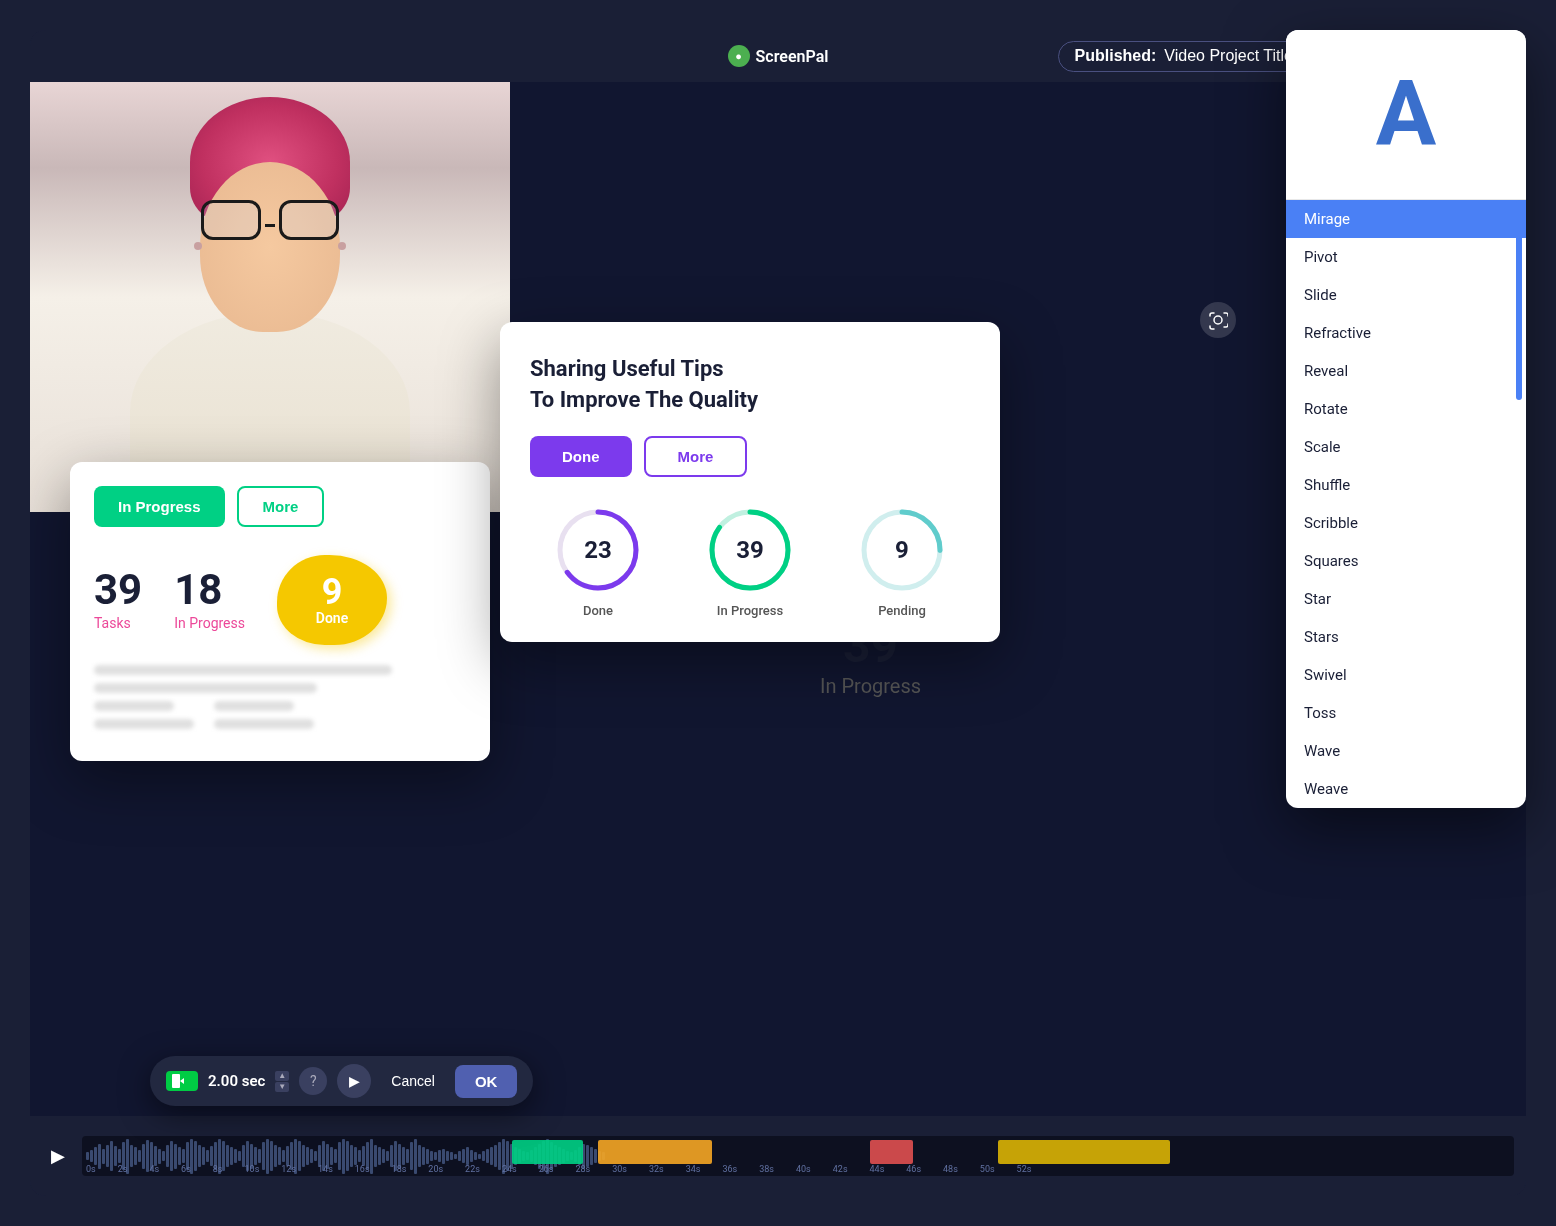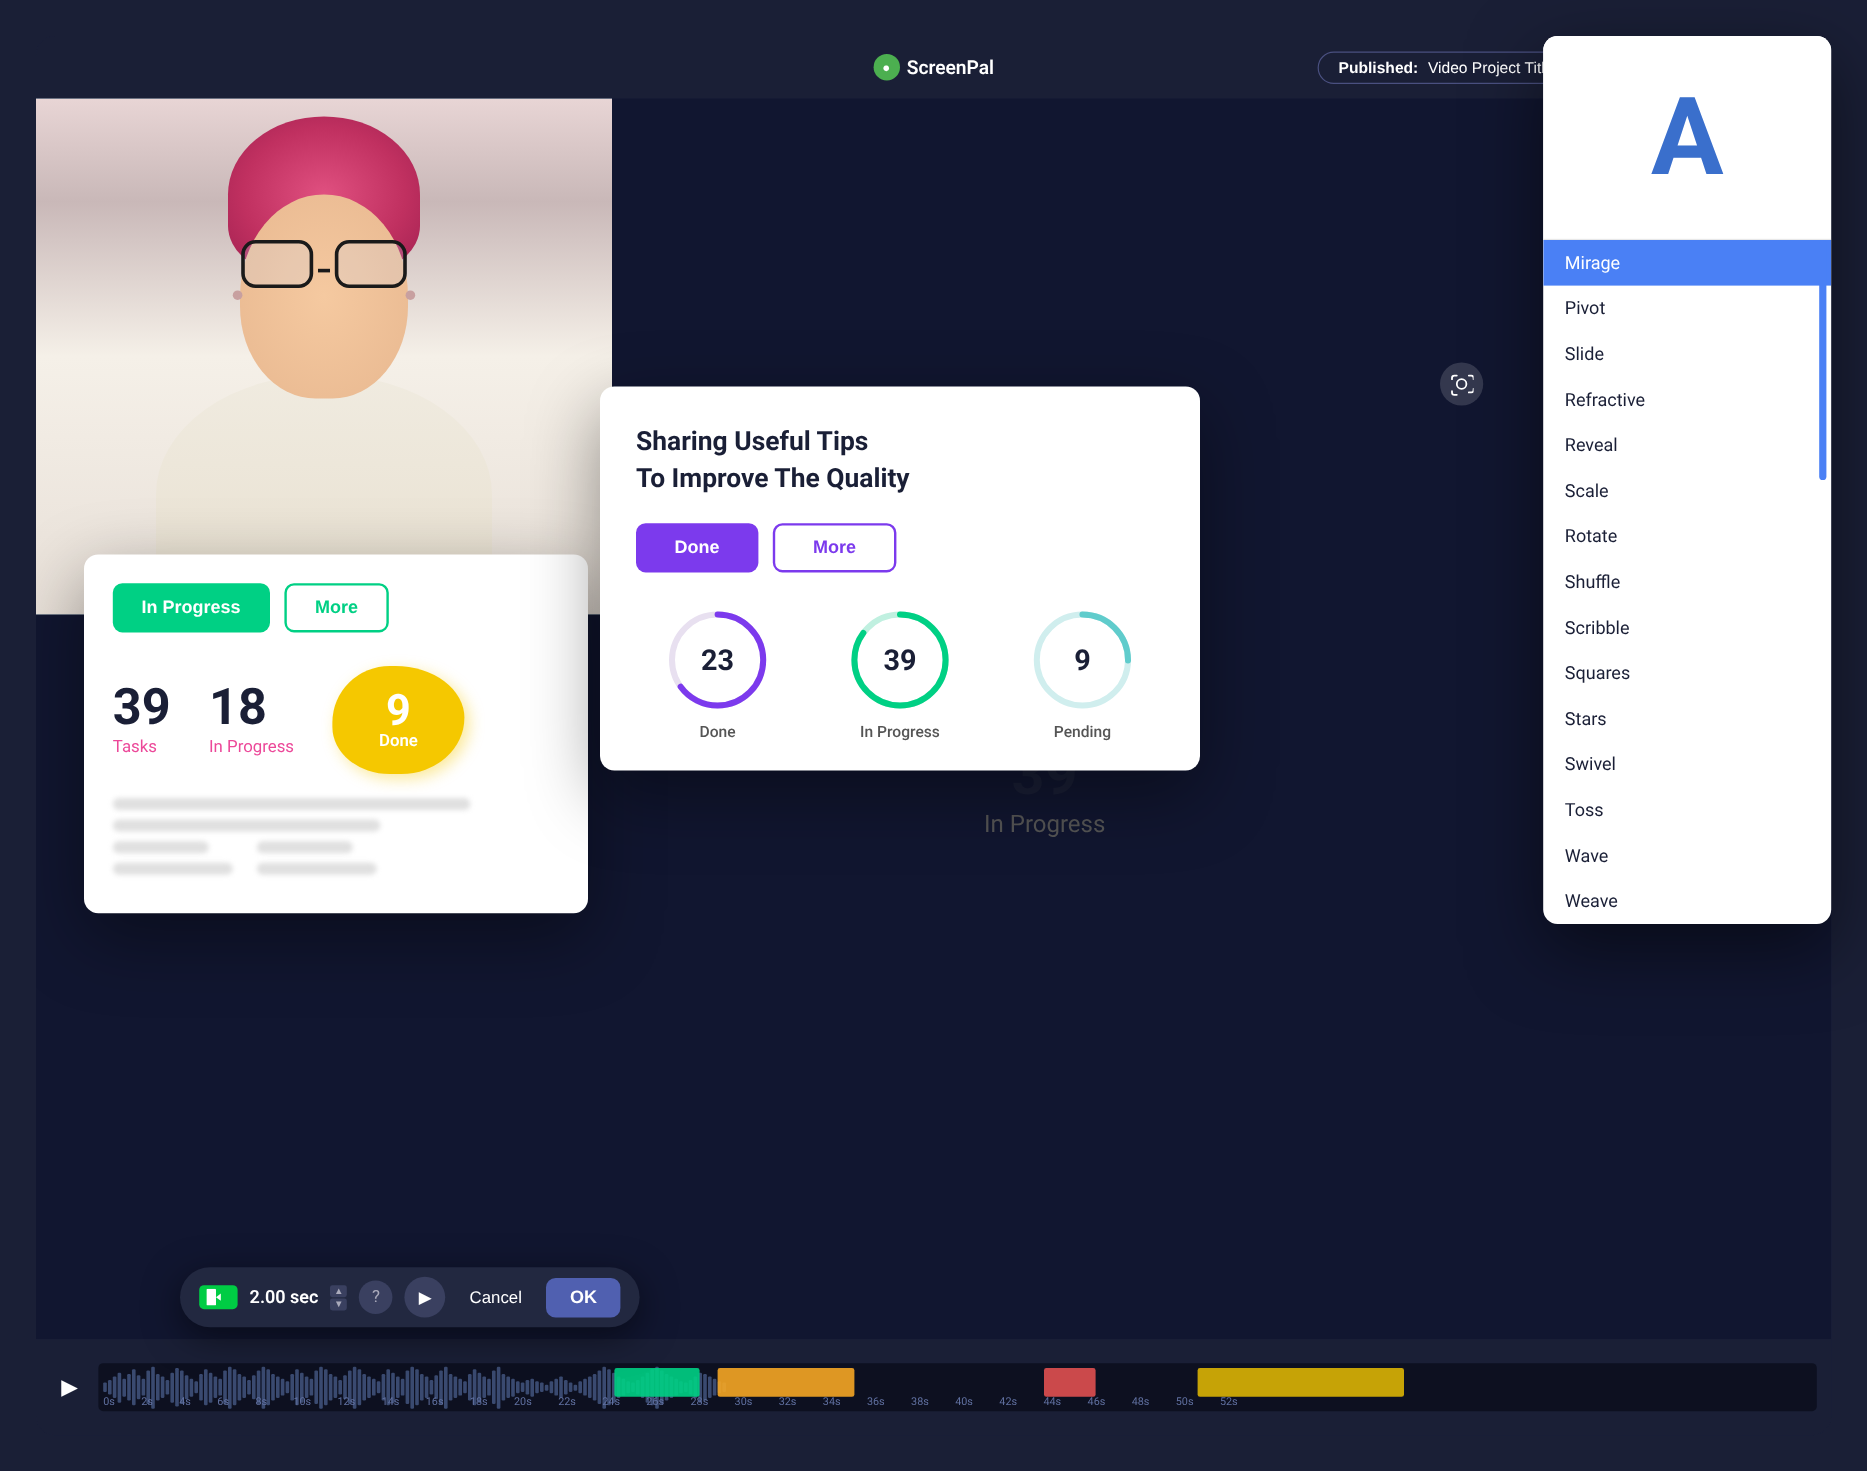--- a/index.html
+++ b/index.html
@@ -53,21 +53,21 @@
       color: #fff;
     }
     .published-btn {
       position: absolute;
       right: 200px;
       background: transparent;
       border: 1.5px solid #4a5080;
       color: #fff;
       border-radius: 20px;
       padding: 5px 16px;
-      font-size: 13px;
+      font-size: 16px;
       display: flex;
       align-items: center;
       gap: 8px;
       cursor: pointer;
     }
     .published-btn .label-bold { font-weight: 700; }
 
     
     .video-area {
       position: relative;
@@ -939,25 +939,26 @@
 <div class="right-dropdown">
   <div class="dropdown-preview">
     <span class="preview-letter">A</span>
   </div>
   <div class="dropdown-list" id="dropdown-list">
       <div class="dropdown-item selected">Mirage</div>
       <div class="dropdown-item">Pivot</div>
       <div class="dropdown-item">Slide</div>
       <div class="dropdown-item">Refractive</div>
       <div class="dropdown-item">Reveal</div>
+      <div class="dropdown-item">Rotate</div>
       <div class="dropdown-item">Scale</div>
-      <div class="dropdown-item">Rotate</div>
       <div class="dropdown-item">Shuffle</div>
       <div class="dropdown-item">Scribble</div>
       <div class="dropdown-item">Squares</div>
+      <div class="dropdown-item">Star</div>
       <div class="dropdown-item">Stars</div>
       <div class="dropdown-item">Swivel</div>
       <div class="dropdown-item">Toss</div>
       <div class="dropdown-item">Wave</div>
       <div class="dropdown-item">Weave</div>
     </div>
   <div class="dropdown-scrollbar"></div>
 </div>
 
 </body></html>

